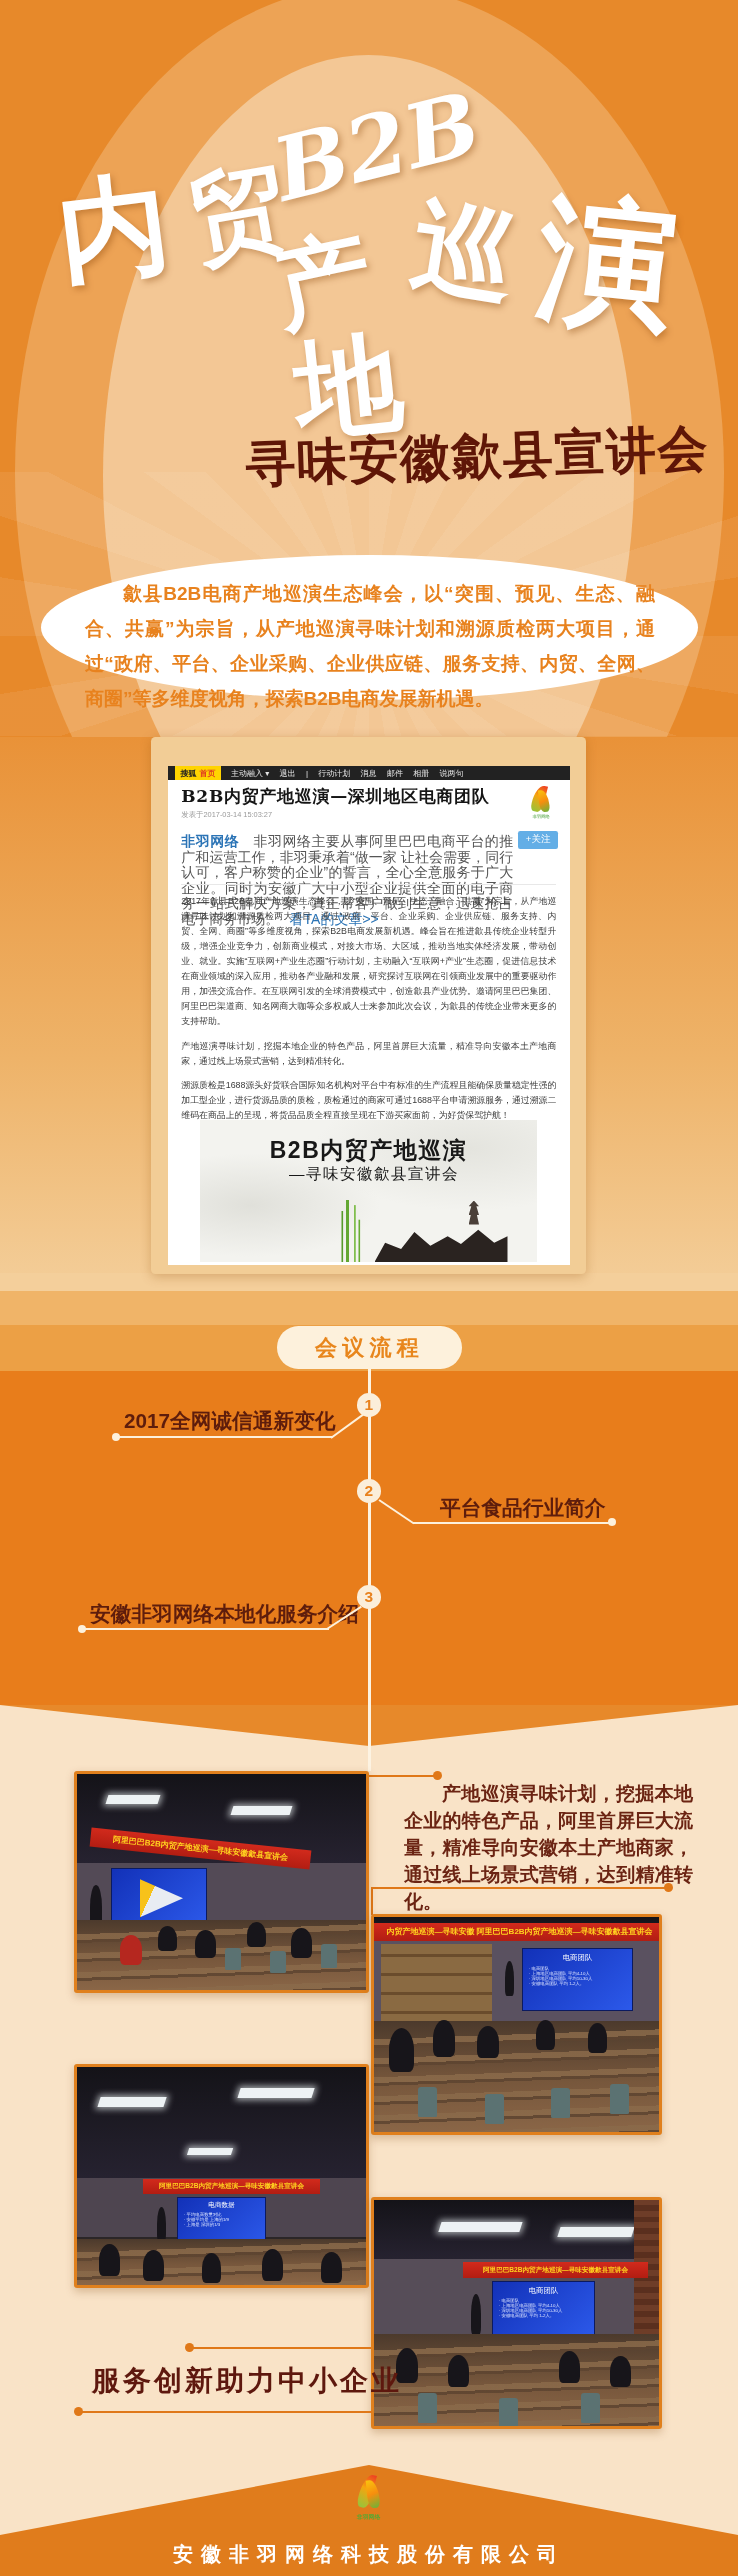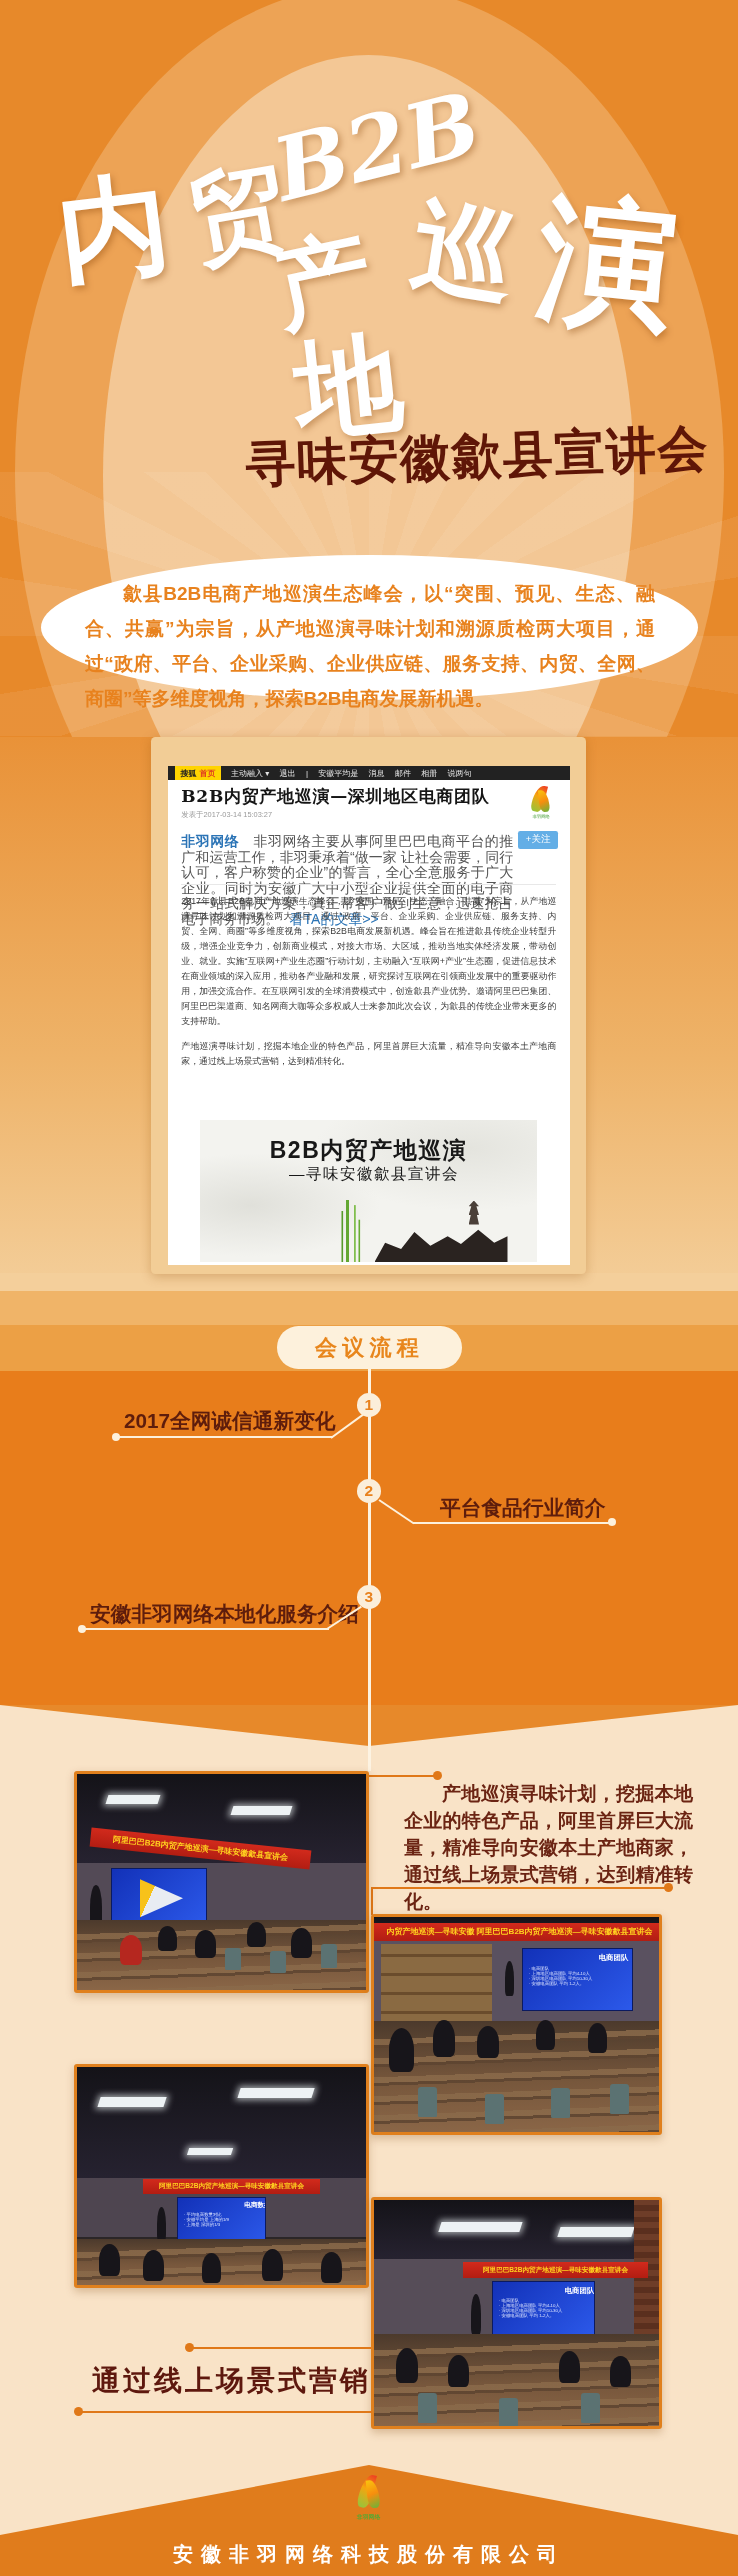--- a/index.html
+++ b/index.html
@@ -95,21 +95,21 @@
 
   
   .photo{position:absolute;border:3.7px solid #e0801d;border-radius:3px;overflow:hidden;background:#2b2627;
          box-shadow:0 3.7px 8.9px rgba(120,60,0,.25);}
   .ph-ceil{position:absolute;left:0;top:0;width:100%;background:linear-gradient(#141318,#262230);}
   .ph-light{position:absolute;background:#edf2f4;box-shadow:0 0 5.9px 2.2px rgba(237,242,244,.65);transform:skewX(-18deg);}
   .ph-banner{position:absolute;background:linear-gradient(#d22a1c,#b21d12);color:#ffd21f;font-weight:bold;
     white-space:nowrap;overflow:hidden;text-align:center;}
   .ph-wall{position:absolute;background:#46404a;}
   .ph-screen{position:absolute;background:linear-gradient(135deg,#1231b8,#2c59ea);border:1.5px solid #0b1a60;color:#fff;overflow:hidden;}
-  .ph-st{width:100%;text-align:center;font-weight:bold;margin-left:36px;}
+  .ph-st{width:100%;text-align:center;font-weight:normal;}
   .ph-sl{white-space:pre-line;color:#dfe6ff;}
   .ph-floor{position:absolute;left:0;bottom:0;width:100%;
     background:linear-gradient(#4c3a2c,#77573c 55%,#8a6647);}
   .ph-tables{position:absolute;left:0;bottom:0;width:100%;
     background:repeating-linear-gradient(178deg,rgba(0,0,0,0) 0 10.3px,#8a6a4a 10.3px 16px,#5d4430 16px 19px);opacity:.85;}
   .chair{position:absolute;background:#5b7272;border-radius:3px 3px 1.5px 1.5px;}
   .person{position:absolute;background:#17151a;border-radius:50% 50% 20% 20%;}
   .person.red{background:#b5271f;}
   .shelf{position:absolute;background:
     repeating-linear-gradient(0deg,#6a4c2c 0 3px,#8a6a42 3px 19px),
@@ -154,39 +154,40 @@
   <div class="card"></div>
   <div class="webpage">
     <div class="wnav">
       <div class="sohu-box">
         <span class="s1">搜狐</span>
         <span class="s2">首页</span>
       </div>
       <span class="mi">主动融入 ▾</span>
       <span class="mi">退出</span>
       <span class="mi">|</span>
-      <span class="mi">安徽平均是</span>
+      <span class="mi">行动计划</span>
       <span class="mi">消息</span>
       <span class="mi">邮件</span>
       <span class="mi">相册</span>
       <span class="mi">说两句</span>
     </div>
     <div class="wtitle">B2B内贸产地巡演—深圳地区电商团队</div>
     <div class="wdate">发表于2017-03-14 15:03:27</div>
     <div class="wlogo">
       <div class="leaf1"></div>
       <div class="leaf2"></div>
       <div class="wlogo-cap">非羽网络</div>
     </div>
     <div class="follow">+关注</div>
     <div class="wauthor"><span class="alink">非羽网络</span>　<span>非羽网络主要从事阿里巴巴电商平台的推广和运营工作，非羽秉承着“做一家 让社会需要，同行认可，客户称赞的企业”的誓言，全心全意服务于广大企业。同时为安徽广大中小型企业提供全面的电子商务一站式解决方案，真正帮客户做到生意，迅速抢占电子商务市场。</span><span class="rmore">看TA的文章&gt;&gt;</span></div>
     <div class="wdivider"></div>
     <div class="wbody">
       <p>2017年歙县B2B电商产地巡演生态峰会，以“突围、预见、生态、融合、共赢”为宗旨，从产地巡演寻味计划和溯源质检两大项目，通过“政府、平台、企业采购、企业供应链、服务支持、内贸、全网、商圈”等多维度视角，探索B2B电商发展新机遇。峰会旨在推进歙县传统企业转型升级，增强企业竞争力，创新商业模式，对接大市场、大区域，推动当地实体经济发展，带动创业、就业。实施“互联网+产业生态圈”行动计划，主动融入“互联网+产业”生态圈，促进信息技术在商业领域的深入应用，推动各产业融和发展，研究探讨互联网在引领商业发展中的重要驱动作用，加强交流合作。在互联网引发的全球消费模式中，创造歙县产业优势。邀请阿里巴巴集团、阿里巴巴渠道商、知名网商大咖等众多权威人士来参加此次会议，为歙县的传统企业带来更多的支持帮助。</p>
       <p>产地巡演寻味计划，挖掘本地企业的特色产品，阿里首屏巨大流量，精准导向安徽本土产地商家，通过线上场景式营销，达到精准转化。</p>
+      <p>溯源质检是1688源头好货联合国际知名机构对平台中有标准的生产流程且能确保质量稳定性强的加工型企业，进行货源品质的质检，质检通过的商家可通过1688平台申请溯源服务，通过溯源二维码在商品上的呈现，将货品品质全程直接呈现在下游买家面前，为好货保驾护航！</p>
     </div>
     <div class="artimg">
       <div class="ai-t1">B2B内贸产地巡演</div>
       <div class="ai-t2">—寻味安徽歙县宣讲会</div>
       <div class="bamboo"></div>
       <div class="village"></div>
       <div class="pagoda"></div>
     </div>
   </div>
 
@@ -316,21 +317,21 @@
     <div class="person" style="left:236px;top:156px;width:20.7px;height:31px;"></div>
     <div class="chair" style="left:44px;top:193px;width:19px;height:29.5px;"></div>
     <div class="chair" style="left:125px;top:198px;width:19px;height:29.5px;"></div>
     <div class="chair" style="left:207px;top:193px;width:19px;height:29.5px;"></div>
   </div>
 
   <div class="conn" style="left:190px;top:2347px;width:181px;height:2.2px;"></div>
   <div class="conndot" style="left:185px;top:2343px;"></div>
   <div class="conn" style="left:80px;top:2411px;width:292px;height:2.2px;"></div>
   <div class="conndot" style="left:74px;top:2407px;"></div>
-  <div class="slogan">通过线上场景式营销</div>
+  <div class="slogan">服务创新助力中小企业</div>
 
   <div class="footer"></div>
   <div class="flogo">
     <div class="fleaf1"></div>
     <div class="fleaf2"></div>
     <div class="flogo-cap">非羽网络</div>
   </div>
   <div class="company">安徽非羽网络科技股份有限公司</div>
 
 </div>

